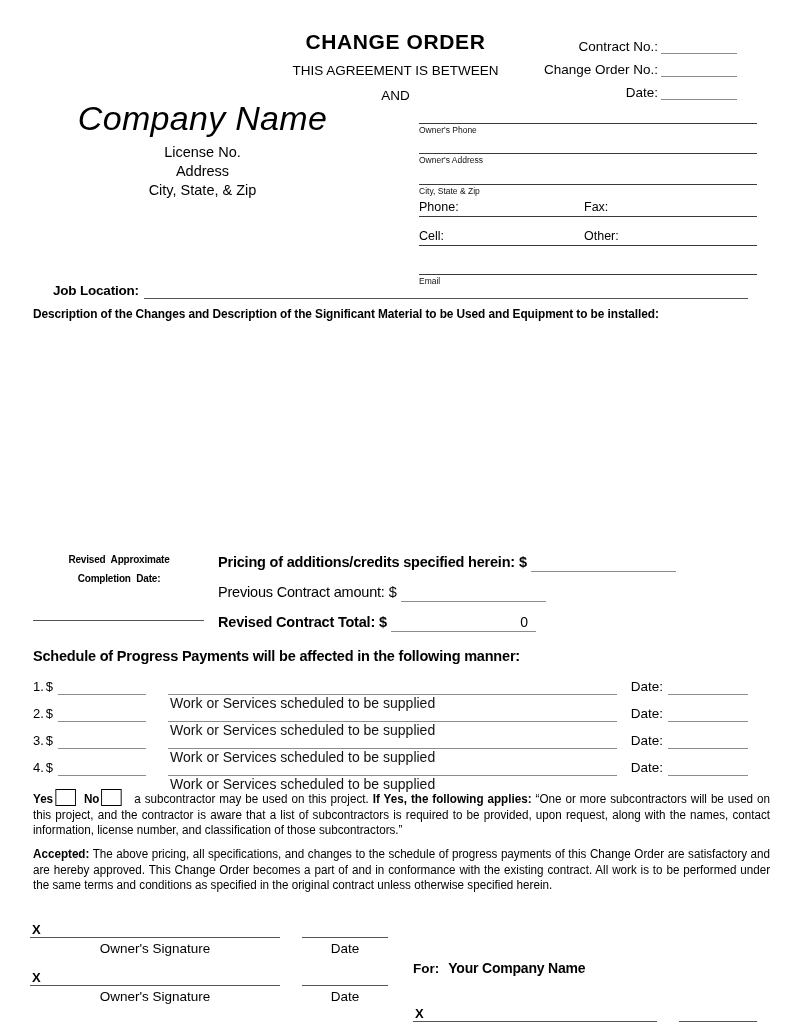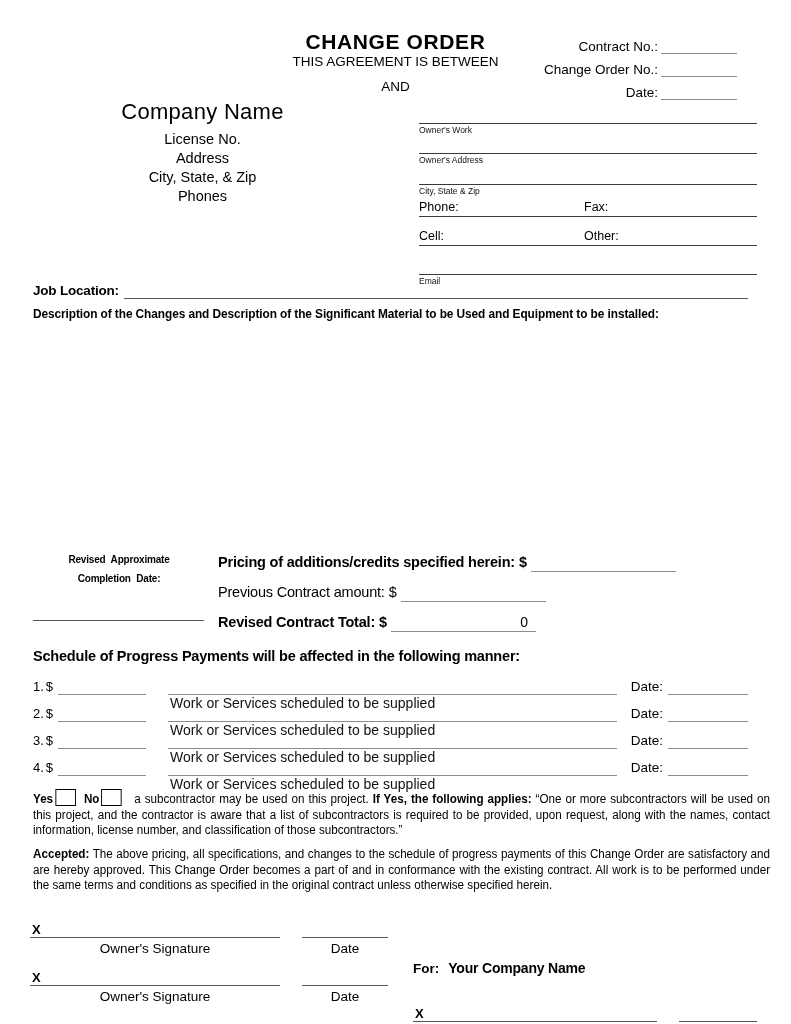--- a/index.html
+++ b/index.html
@@ -2,49 +2,49 @@
 <html><head>
 <meta charset="utf-8">
 <style>
   html,body{margin:0;padding:0;background:#fff;}
   body{font-family:"Liberation Sans","DejaVu Sans",sans-serif;color:#000;}
   .page{position:relative;width:771px;height:1024px;background:#fff;overflow:hidden;border-radius:7px;}
 
   
   .title-block{position:absolute;top:30px;left:0;width:791px;text-align:center;}
   .form-title{font-size:21px;font-weight:bold;letter-spacing:.6px;}
-  .form-subtitle{font-size:13.5px;}
+  .form-subtitle{font-size:13.5px;margin-top:9px;}
   .form-and{font-size:13.5px;margin-top:10px;}
 
   .ref-block{position:absolute;top:38px;right:34px;}
   .ref-row{display:flex;justify-content:flex-end;align-items:flex-end;height:16px;margin-bottom:7px;}
   .ref-label{font-size:13.5px;}
   .ref-line{width:76px;border-bottom:1.2px solid #8c8c8c;height:14px;margin-left:3px;}
 
   
   .company-block{position:absolute;top:99px;left:30px;width:345px;text-align:center;}
-  .company-name{font-size:22px;letter-spacing:.3px;}
+  .company-name{font-size:34px;letter-spacing:.3px;font-style:italic;}
   .company-lines{margin-top:5px;font-size:14.5px;line-height:19px;}
 
   
   .owner-block{position:absolute;top:112px;left:419px;width:338px;}
   .fline{border-bottom:1.2px solid #3a3a3a;}
   .fcap{font-size:8.5px;line-height:10px;color:#111;padding-top:1px;}
   .f1 .fline{height:11px;}
   .f2 .fline{height:18px;}
   .f3 .fline{height:19px;}
   .phones-row{height:20px;border-bottom:1.2px solid #3a3a3a;position:relative;font-size:12.5px;}
   .phones-row .lab1{position:absolute;left:0;bottom:2px;}
   .phones-row .lab2{position:absolute;left:165px;bottom:2px;}
   .cell-row{height:28px;}
   .femail .fline{height:28px;}
 
   
   .jobloc{position:absolute;top:283px;left:33px;right:23px;display:flex;align-items:flex-end;}
-  .jobloc-label{font-size:13.5px;font-weight:bold;white-space:nowrap;padding-bottom:1px;letter-spacing:-.2px;}
+  .jobloc-label{font-size:13.5px;font-weight:bold;white-space:nowrap;padding-bottom:1px;letter-spacing:-.2px;margin-left:20px;}
   .jobloc-line{flex:1;border-bottom:1.2px solid #555;height:15px;margin-left:5px;}
   .desc-header{position:absolute;top:306px;left:33px;width:840px;font-size:13.5px;font-weight:bold;
                transform:scaleX(.88);transform-origin:left top;letter-spacing:-.1px;}
 
   
   .completion{position:absolute;top:551px;left:28px;width:182px;text-align:center;
               font-size:10px;font-weight:bold;line-height:18.5px;word-spacing:3px;letter-spacing:-.2px;}
   .completion-line{position:absolute;top:620px;left:33px;width:171px;border-bottom:1.2px solid #555;}
   .pricing-rows{position:absolute;top:551px;right:33px;width:520px;}
   .prc-row{display:flex;justify-content:flex-start;align-items:flex-end;height:21px;margin-bottom:9px;}
@@ -115,28 +115,27 @@
       <span class="ref-line"></span>
     </div>
   </div>
 
   <div class="company-block">
     <div class="company-name">Company Name</div>
     <div class="company-lines">
       <div>License No.</div>
       <div>Address</div>
       <div>City, State, &amp; Zip</div>
-      <div>Phones</div>
     </div>
   </div>
 
   <div class="owner-block">
     <div class="f1">
       <div class="fline"></div>
-      <div class="fcap">Owner's Work</div>
+      <div class="fcap">Owner's Phone</div>
     </div>
     <div class="f2">
       <div class="fline"></div>
       <div class="fcap">Owner's Address</div>
     </div>
     <div class="f3">
       <div class="fline"></div>
       <div class="fcap">City, State &amp; Zip</div>
     </div>
     <div class="phones-row">

